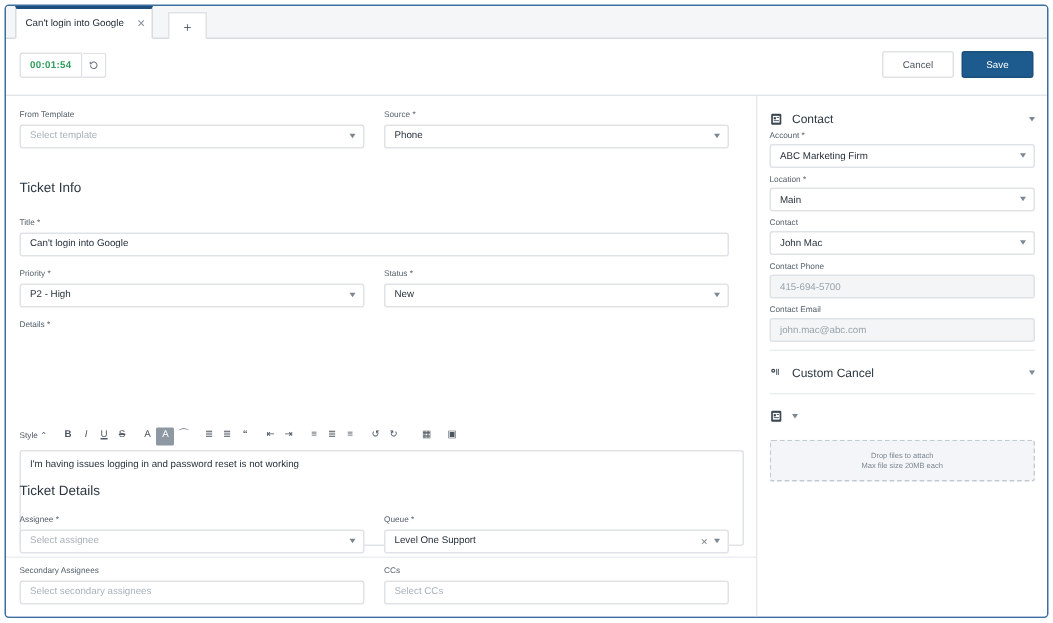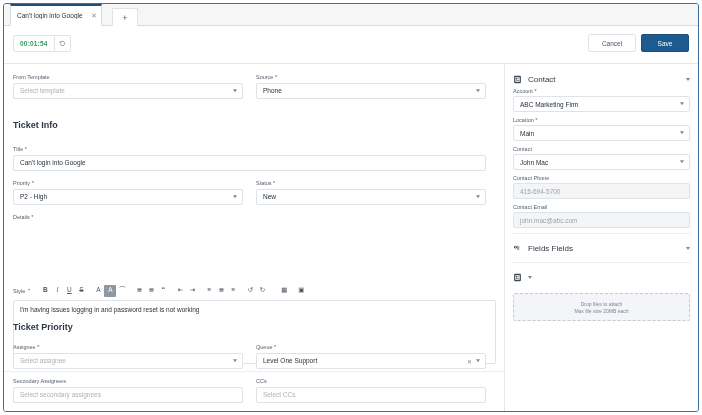--- a/index.html
+++ b/index.html
@@ -155,21 +155,21 @@
   .clear-x {
     position: absolute; right: 13px; top: 50%;
     transform: translateY(-50%);
     font-size: 6px; color: #7d8792;
     cursor: pointer;
   }
 
   .section-title {
     position: absolute;
     font-size: 9px; color: #2c3742;
-    font-weight: bold;
+    font-weight: normal;
   }
   .hr-soft {
     position: absolute;
     height: 1px; background: #eceff2;
   }
 
   
   .rte-toolbar {
     position: absolute; left: 9px; top: 219px;
     width: 483px; height: 15px;
@@ -362,21 +362,21 @@
       <span class="tsep"></span>
       <span class="ti">▣</span>
     </div>
 
     <div class="rte-body">
       <span>I'm having issues logging in and password reset is not working</span>
     </div>
 
     <div class="hr-soft" style="left:0px; top:307px; width:501px;"></div>
 
-    <div class="section-title" style="left:9px; top:258px;">Ticket Priority</div>
+    <div class="section-title" style="left:9px; top:258px;">Ticket Details</div>
 
     <div class="field" style="left:9px; top:280px; width:230px;">
       <span class="flabel">Assignee *</span>
       <div class="control placeholder">
         <span>Select assignee</span>
         <span class="caret"></span>
       </div>
     </div>
 
     <div class="field" style="left:252px; top:280px; width:230px;">
@@ -463,21 +463,21 @@
       <span class="acc-icon">
         <svg width="10" height="9" viewBox="0 0 20 16">
             <g fill="#3b4652">
               <circle cx="5.5" cy="5" r="3"></circle>
               <circle cx="5.5" cy="5" r="1.2" fill="#fff"></circle>
               <rect x="10" y="2.2" width="1.3" height="9"></rect>
               <rect x="12.4" y="2.2" width="1.3" height="9"></rect>
             </g>
           </svg>
       </span>
-      <span class="acc-title">Fields Fields</span>
+      <span class="acc-title">Custom Cancel</span>
       <span class="acc-caret"></span>
     </div>
 
     <div class="rdivider"></div>
 
     <div class="acc-head">
       <span class="acc-icon">
         <svg width="9" height="9" viewBox="0 0 16 16">
             <rect x="2" y="1.5" width="12" height="13" rx="1.4" fill="#3b4652"></rect>
             <rect x="4" y="4" width="8" height="8" fill="#ffffff"></rect>

